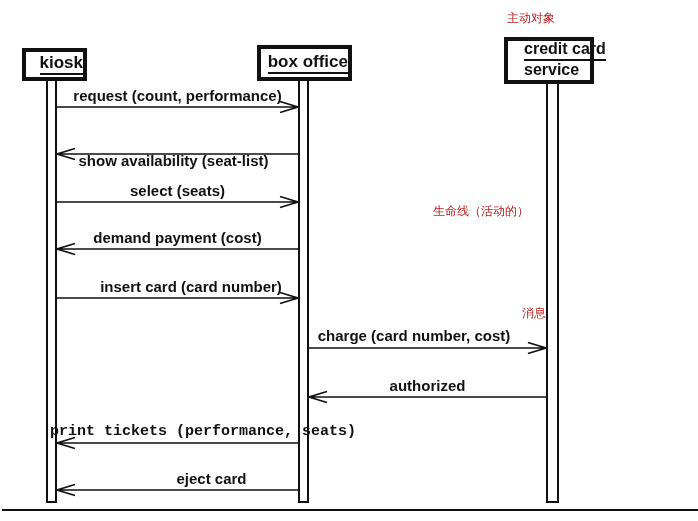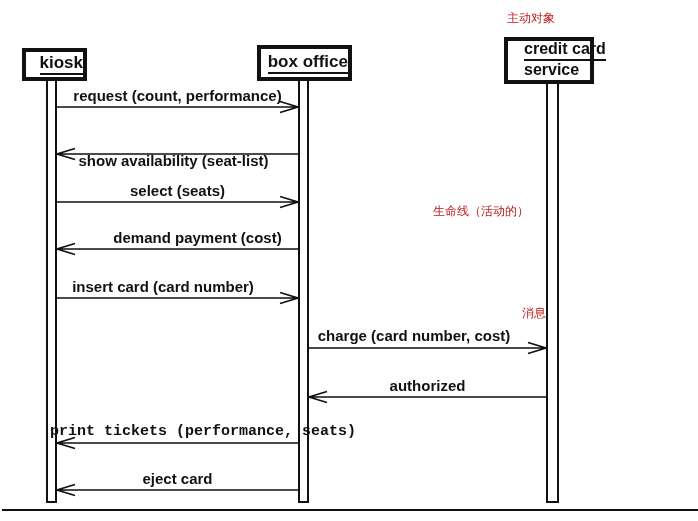--- a/index.html
+++ b/index.html
@@ -63,22 +63,22 @@
     <span class="ul">service</span>
   </div>
 
   <div class="annotation" style="left:507px;top:10px;">主动对象</div>
   <div class="annotation" style="left:433px;top:203px;">生命线（活动的）</div>
   <div class="annotation" style="left:309px;top:305px;width:237px;text-align:right;">消息</div>
 
   <div class="msg-label" style="left:57px;top:87px;width:241px;">request (count, performance)</div>
   <div class="msg-label" style="left:57px;top:152px;width:233px;">show availability (seat-list)</div>
   <div class="msg-label" style="left:57px;top:182px;width:241px;">select (seats)</div>
-  <div class="msg-label" style="left:57px;top:229px;width:241px;padding-left:20px;">demand payment (cost)</div>
-  <div class="msg-label" style="left:57px;top:278px;width:212px;">insert card (card number)</div>
+  <div class="msg-label" style="left:57px;top:229px;width:241px;">demand payment (cost)</div>
+  <div class="msg-label" style="left:57px;top:278px;width:212px;padding-left:28px;">insert card (card number)</div>
   <div class="msg-label" style="left:309px;top:327px;width:210px;">charge (card number, cost)</div>
   <div class="msg-label" style="left:309px;top:377px;width:237px;">authorized</div>
   <div class="msg-label" style="left:50px;top:423px;width:248px;font-family:Liberation Mono, monospace;">print tickets (performance, seats)</div>
-  <div class="msg-label" style="left:57px;top:470px;width:241px;">eject card</div>
+  <div class="msg-label" style="left:57px;top:470px;width:241px;padding-left:34px;">eject card</div>
 
   <div class="bottom-rule"></div>
 
 </div>
 
 </body></html>

